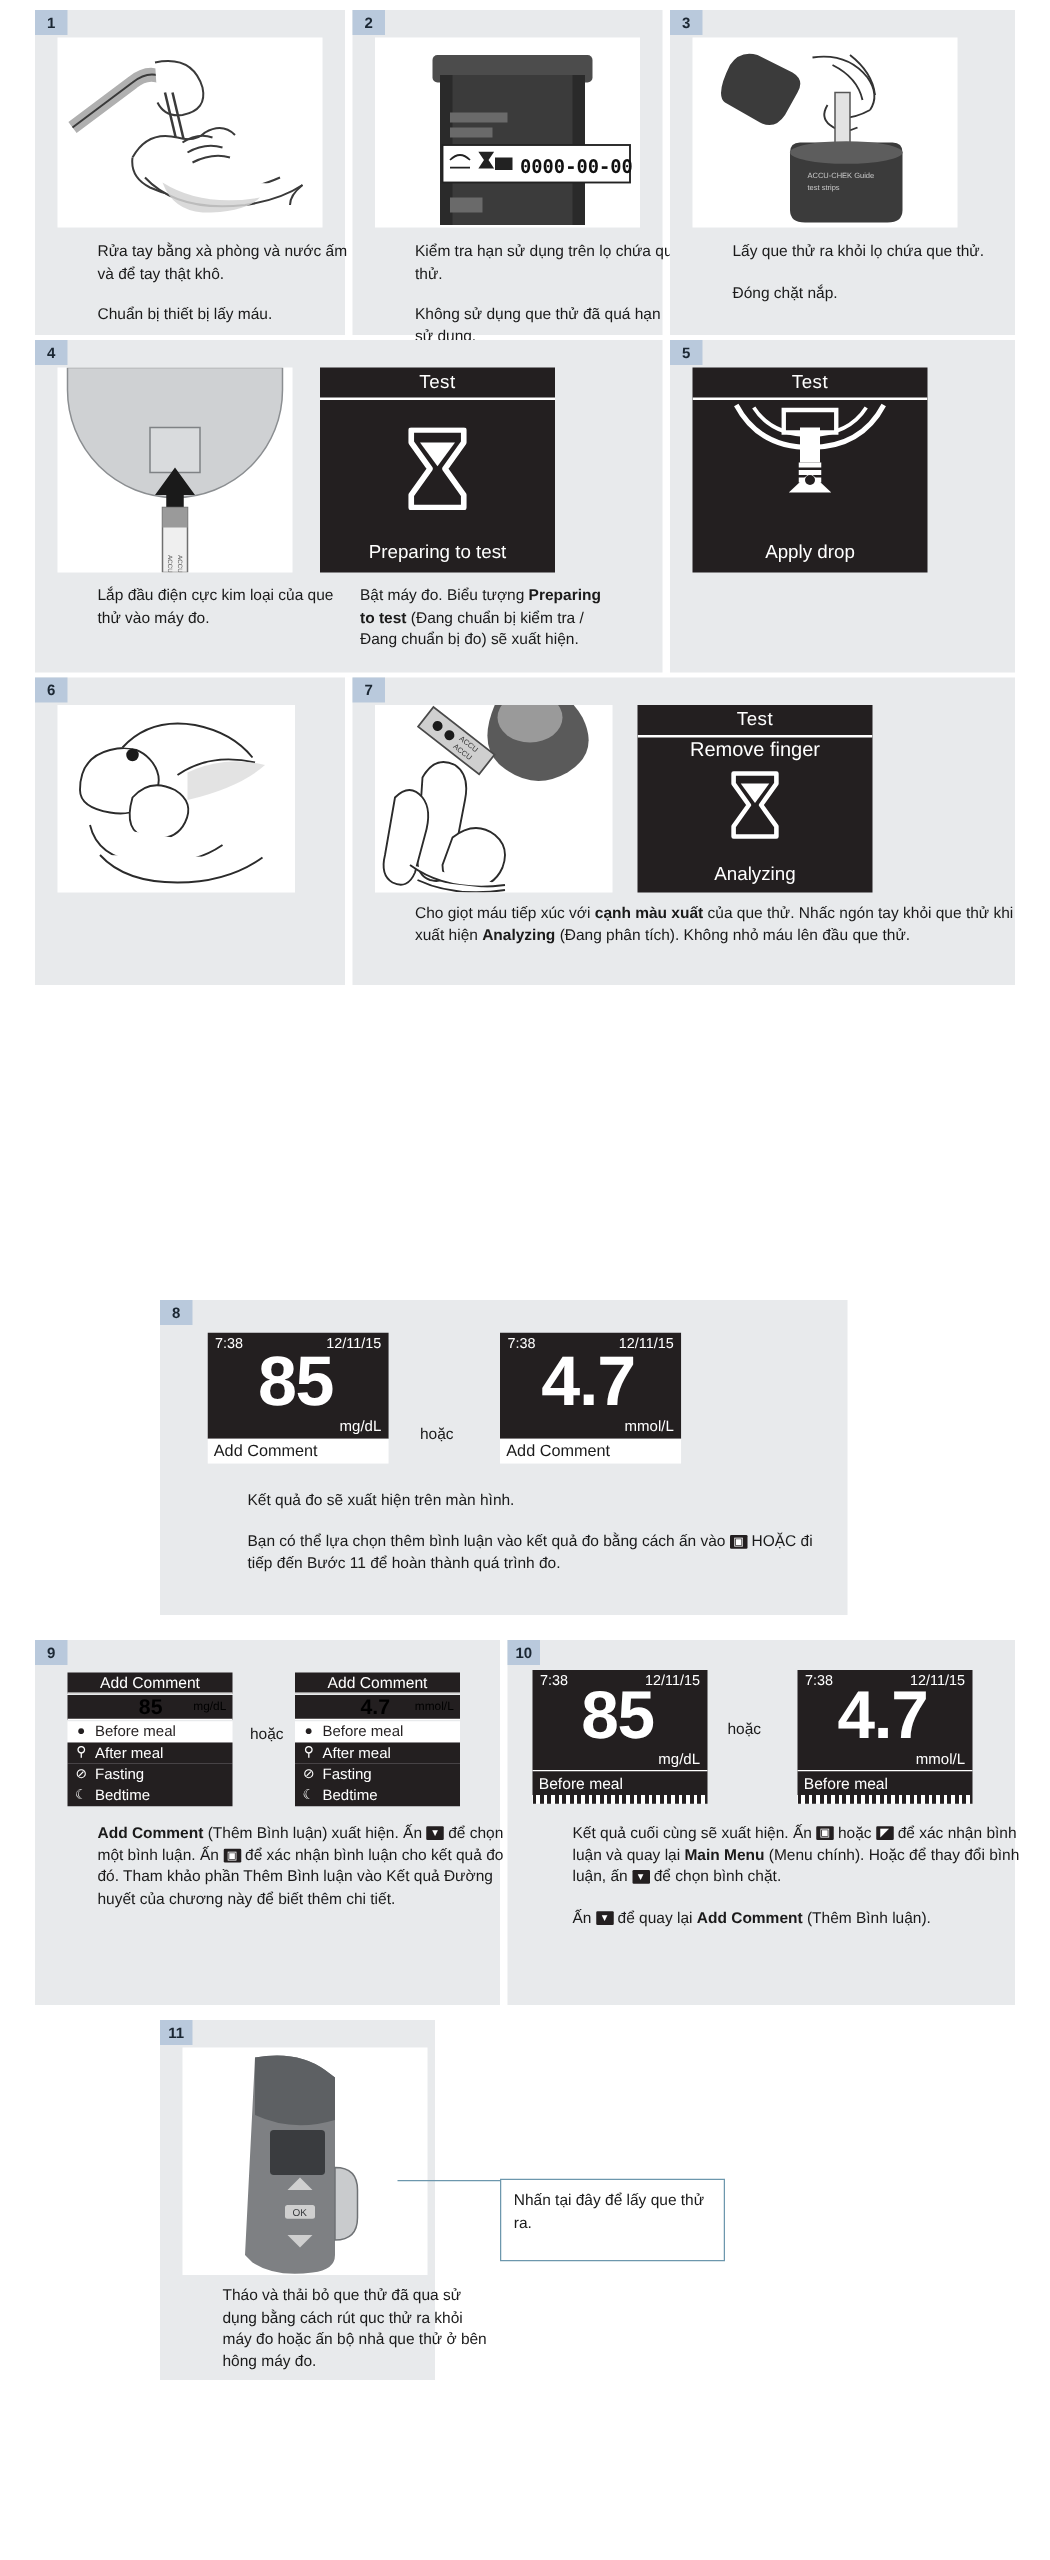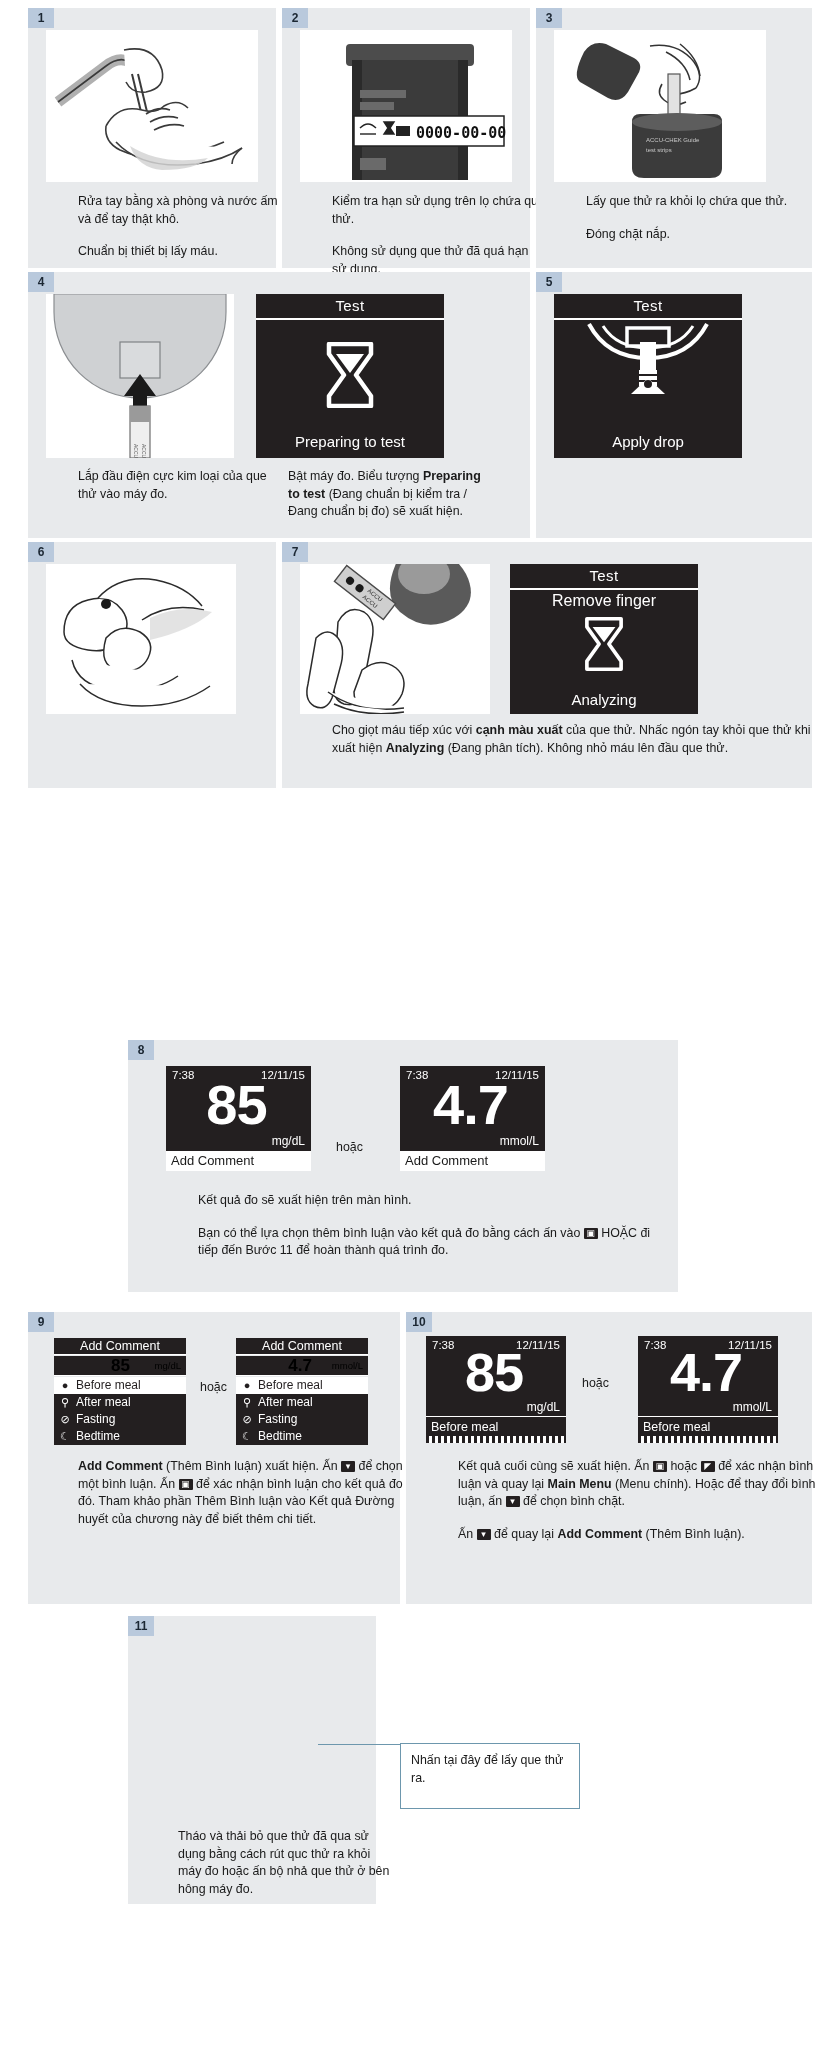--- a/index.html
+++ b/index.html
@@ -513,22 +513,36 @@
     <div class="cap" style="left:20px;top:146px;width:360px;">
       <p>
         <span>Kết quả cuối cùng sẽ xuất hiện. Ấn </span><span class="keyglyph">▣</span><span> hoặc </span><span class="keyglyph">◤</span><span> để xác nhận bình luận và quay lại </span><b>Main Menu</b><span> (Menu chính). Hoặc để thay đổi bình luận, ấn </span><span class="keyglyph">▾</span><span> để chọn bình chặt.</span>
       </p>
       <p>
         <span>Ấn </span><span class="keyglyph">▾</span><span> để quay lại </span><b>Add Comment</b><span> (Thêm Bình luận).</span>
       </p>
     </div>
   </div>
 
-  <div class="panel" style="left:128px;top:1616px;width:248px;height:288px;">
+  <div class="panel" style="left:128px;top:1616px;width:220px;height:288px;">
     <div class="step-num">11</div>
+    <div class="imgbox" style="left:18px;top:22px;width:196px;height:182px;">
+      <svg width="196" height="182" viewBox="0 0 196 182">
+        <path d="M58 8 q34 -6 56 10 l8 6 v142 q0 12 -18 14 q-30 4 -48 -8 l-6 -6 z" fill="#7e8083"></path>
+        <path d="M58 8 q34 -6 56 10 l8 6 v34 q-34 10 -64 -4 z" fill="#5d6063"></path>
+        <rect x="70" y="66" width="44" height="36" rx="3" fill="#3a3c3f"></rect>
+        <g fill="#cfcfcf">
+          <path d="M84 114 l10 -10 l10 10 z"></path>
+          <rect x="82" y="126" width="24" height="11" rx="2"></rect>
+          <path d="M84 150 l10 10 l10 -10 z"></path>
+        </g>
+        <text x="88" y="135" font-size="8" fill="#3a3c3f" font-family="Liberation Sans, sans-serif">OK</text>
+        <path d="M122 96 q18 0 18 18 v22 q0 18 -18 18 z" fill="#c9cbcd" stroke="#6f7275" stroke-width="1.2"></path>
+      </svg>
+    </div>
     <div class="cap" style="left:18px;top:212px;width:212px;">
       <p>Tháo và thải bỏ que thử đã qua sử dụng bằng cách rút quc thử ra khỏi máy đo hoặc ấn bộ nhả que thử ở bên hông máy đo.</p>
     </div>
   </div>
 
   <div class="callout-line" style="left:318px;top:1744px;width:84px;"></div>
   <div class="callout" style="left:400px;top:1712px;width:180px;height:66px;margin-top:31px;">
     <span>Nhấn tại đây để lấy que thử ra.</span>
   </div>
 

